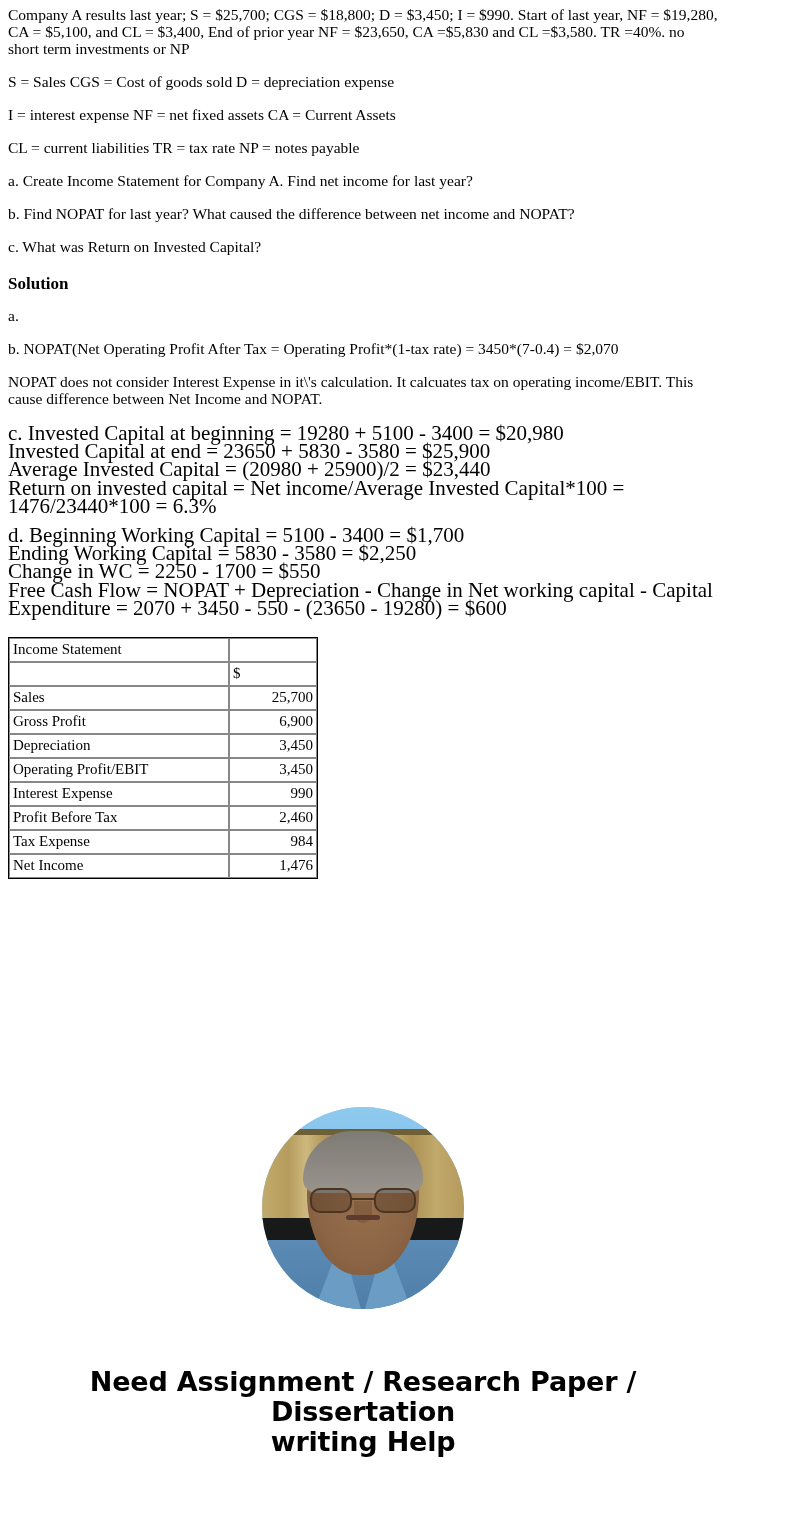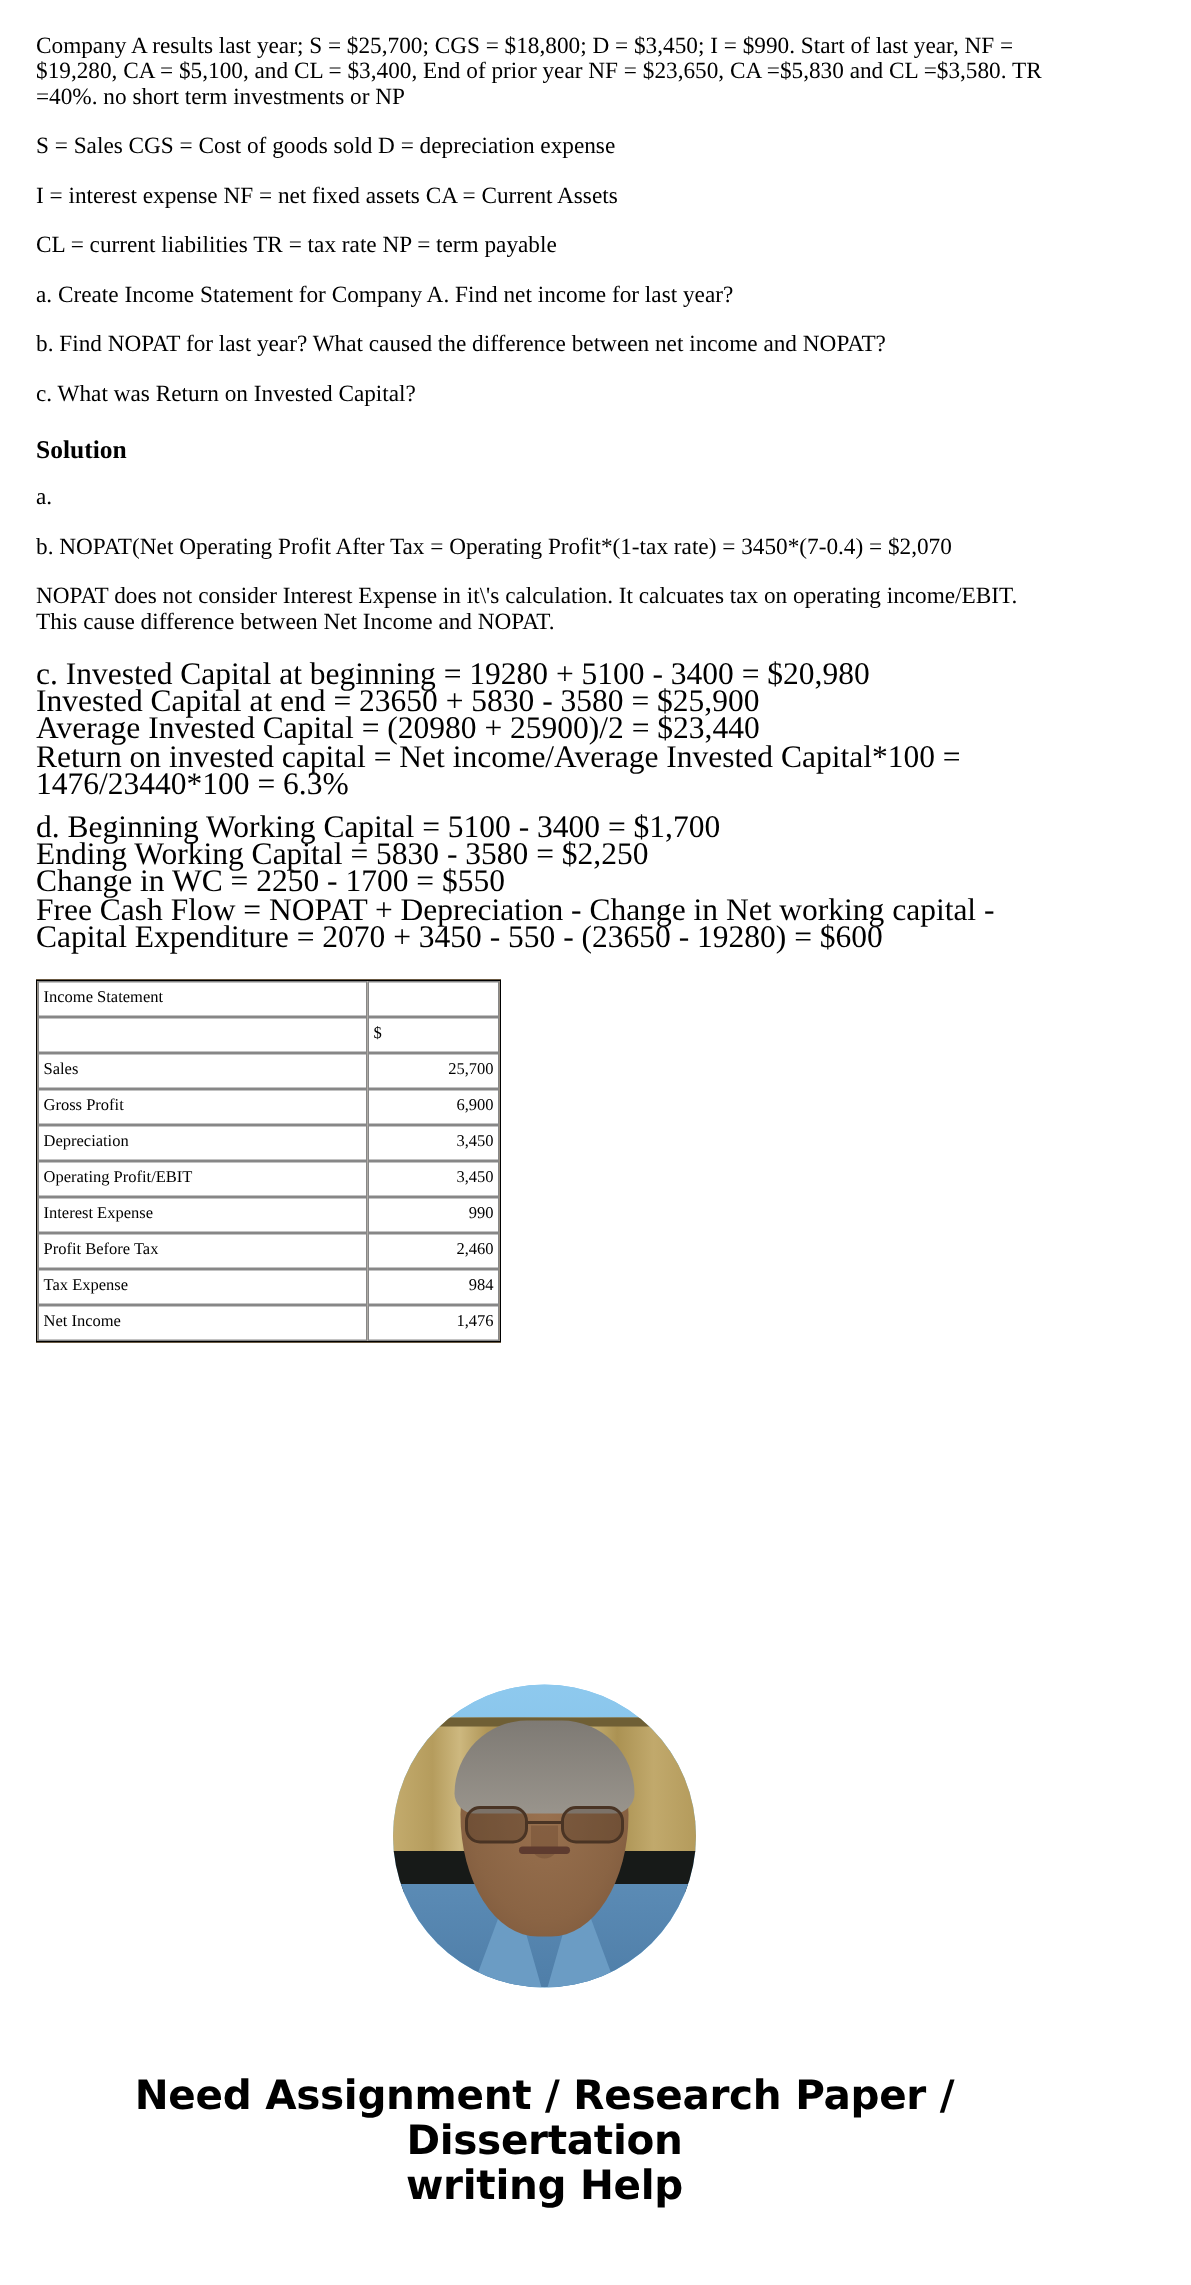--- a/index.html
+++ b/index.html
@@ -11,21 +11,21 @@
   body {
     width: 794px;
     min-height: 1523px;
     font-family: "Liberation Serif", "DejaVu Serif", serif;
     color: #000000;
     -webkit-font-smoothing: antialiased;
   }
   .page {
     width: 726px;
     box-sizing: border-box;
-    padding: 16px;
+    padding: 0;
     position: relative;
   }
 
   
   .para {
     font-size: 15.5px;
     line-height: 17px;
     margin: 0;
     padding: 6px 8px 6px 8px;
     text-align: left;
@@ -50,22 +50,22 @@
   .block .line { display: block; }
 
   
   .table-wrap {
     padding: 20px 8px 0 8px;
   }
   table.income-statement {
     border-collapse: separate;
     border-spacing: 0;
     border: 1px solid #000000;
-    background: #a16207;
-    font-size: 11px;
+    background: #f0abfc;
+    font-size: 15px;
     line-height: 17px;
     table-layout: fixed;
     width: 300px;
   }
   table.income-statement td {
     border: 1px solid #878787;
     padding: 1px 3px 2px 3px;
     height: 19px;
     vertical-align: middle;
     background: #ffffff;
@@ -206,21 +206,21 @@
 </style>
 </head>
 <body>
 
 <div class="page">
 
   <p class="para">Company A results last year; S = $25,700; CGS = $18,800; D = $3,450; I = $990. Start of last year, NF = $19,280, CA = $5,100, and CL = $3,400, End of prior year NF = $23,650, CA =$5,830 and CL =$3,580. TR =40%. no short term investments or NP</p>
 
   <p class="para">S = Sales CGS = Cost of goods sold D = depreciation expense</p>
   <p class="para">I = interest expense NF = net fixed assets CA = Current Assets</p>
-  <p class="para">CL = current liabilities TR = tax rate NP = term payable</p>
+  <p class="para">CL = current liabilities TR = tax rate NP = notes payable</p>
 
   <p class="para">a. Create Income Statement for Company A. Find net income for last year?</p>
   <p class="para">b. Find NOPAT for last year? What caused the difference between net income and NOPAT?</p>
   <p class="para">c. What was Return on Invested Capital?</p>
 
   <h2 class="section-heading">Solution</h2>
 
   <p class="para">a.</p>
 
   <p class="para">b. NOPAT(Net Operating Profit After Tax = Operating Profit*(1-tax rate) = 3450*(7-0.4) = $2,070</p>

